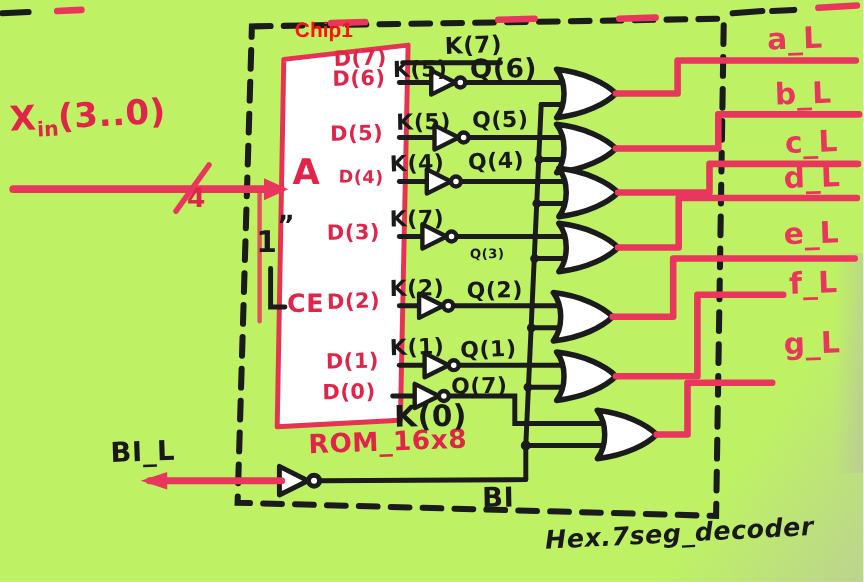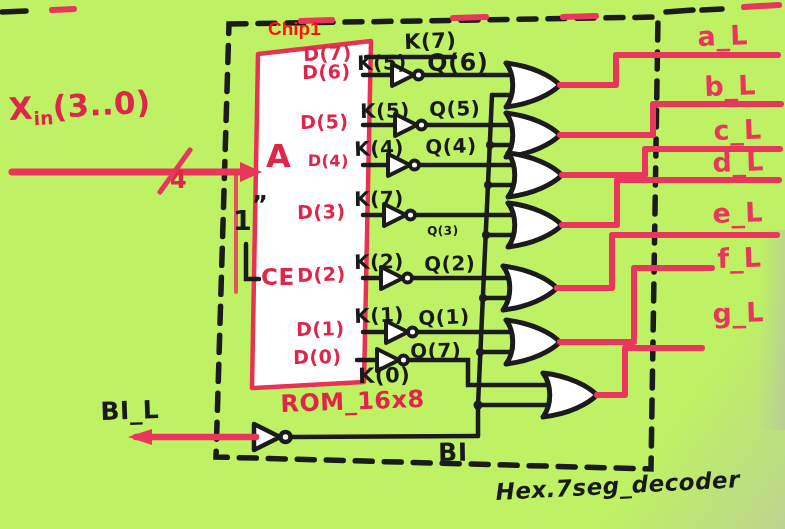--- a/index.html
+++ b/index.html
@@ -176,21 +176,21 @@
   <div class="lbl hw-red rN1" style="left:296px;top:320px;font-size:19px;">D(1)</div>
   <div class="lbl hw-red rN1" style="left:293px;top:348px;font-size:19px;">D(0)</div>
 
   <div class="lbl hw-black rN2" style="left:404px;top:32px;font-size:21px;">K(7)</div>
   <div class="lbl hw-black rN1" style="left:357px;top:53px;font-size:20px;">K(5)</div>
   <div class="lbl hw-black rN1" style="left:360px;top:101px;font-size:20px;">K(5)</div>
   <div class="lbl hw-black rN2" style="left:354px;top:139px;font-size:20px;">K(4)</div>
   <div class="lbl hw-black rN1" style="left:354px;top:189px;font-size:20px;">K(7)</div>
   <div class="lbl hw-black rN1" style="left:354px;top:252px;font-size:20px;">K(2)</div>
   <div class="lbl hw-black rN2" style="left:354px;top:306px;font-size:20px;">K(1)</div>
-  <div class="lbl hw-black rN1" style="left:358px;top:366px;font-size:21px;">K(0)</div>
+  <div class="lbl hw-black rN1" style="left:358px;top:366px;font-size:27px;">K(0)</div>
 
   <div class="lbl hw-black rN1" style="left:427px;top:51px;font-size:24px;">Q(6)</div>
   <div class="lbl hw-black rN1" style="left:429px;top:99px;font-size:20px;">Q(5)</div>
   <div class="lbl hw-black rN2" style="left:425px;top:137px;font-size:20px;">Q(4)</div>
   <div class="lbl hw-black rN1" style="left:427px;top:190px;font-size:12px;margin-top:35px;">Q(3)</div>
   <div class="lbl hw-black rN1" style="left:424px;top:254px;font-size:20px;">Q(2)</div>
   <div class="lbl hw-black rN2" style="left:418px;top:308px;font-size:20px;">Q(1)</div>
   <div class="lbl hw-black rN1" style="left:410px;top:341px;font-size:20px;">Q(7)</div>
 
   <div class="lbl hw-black rN2" style="left:100px;top:399px;font-size:25px;">BI_L</div>

